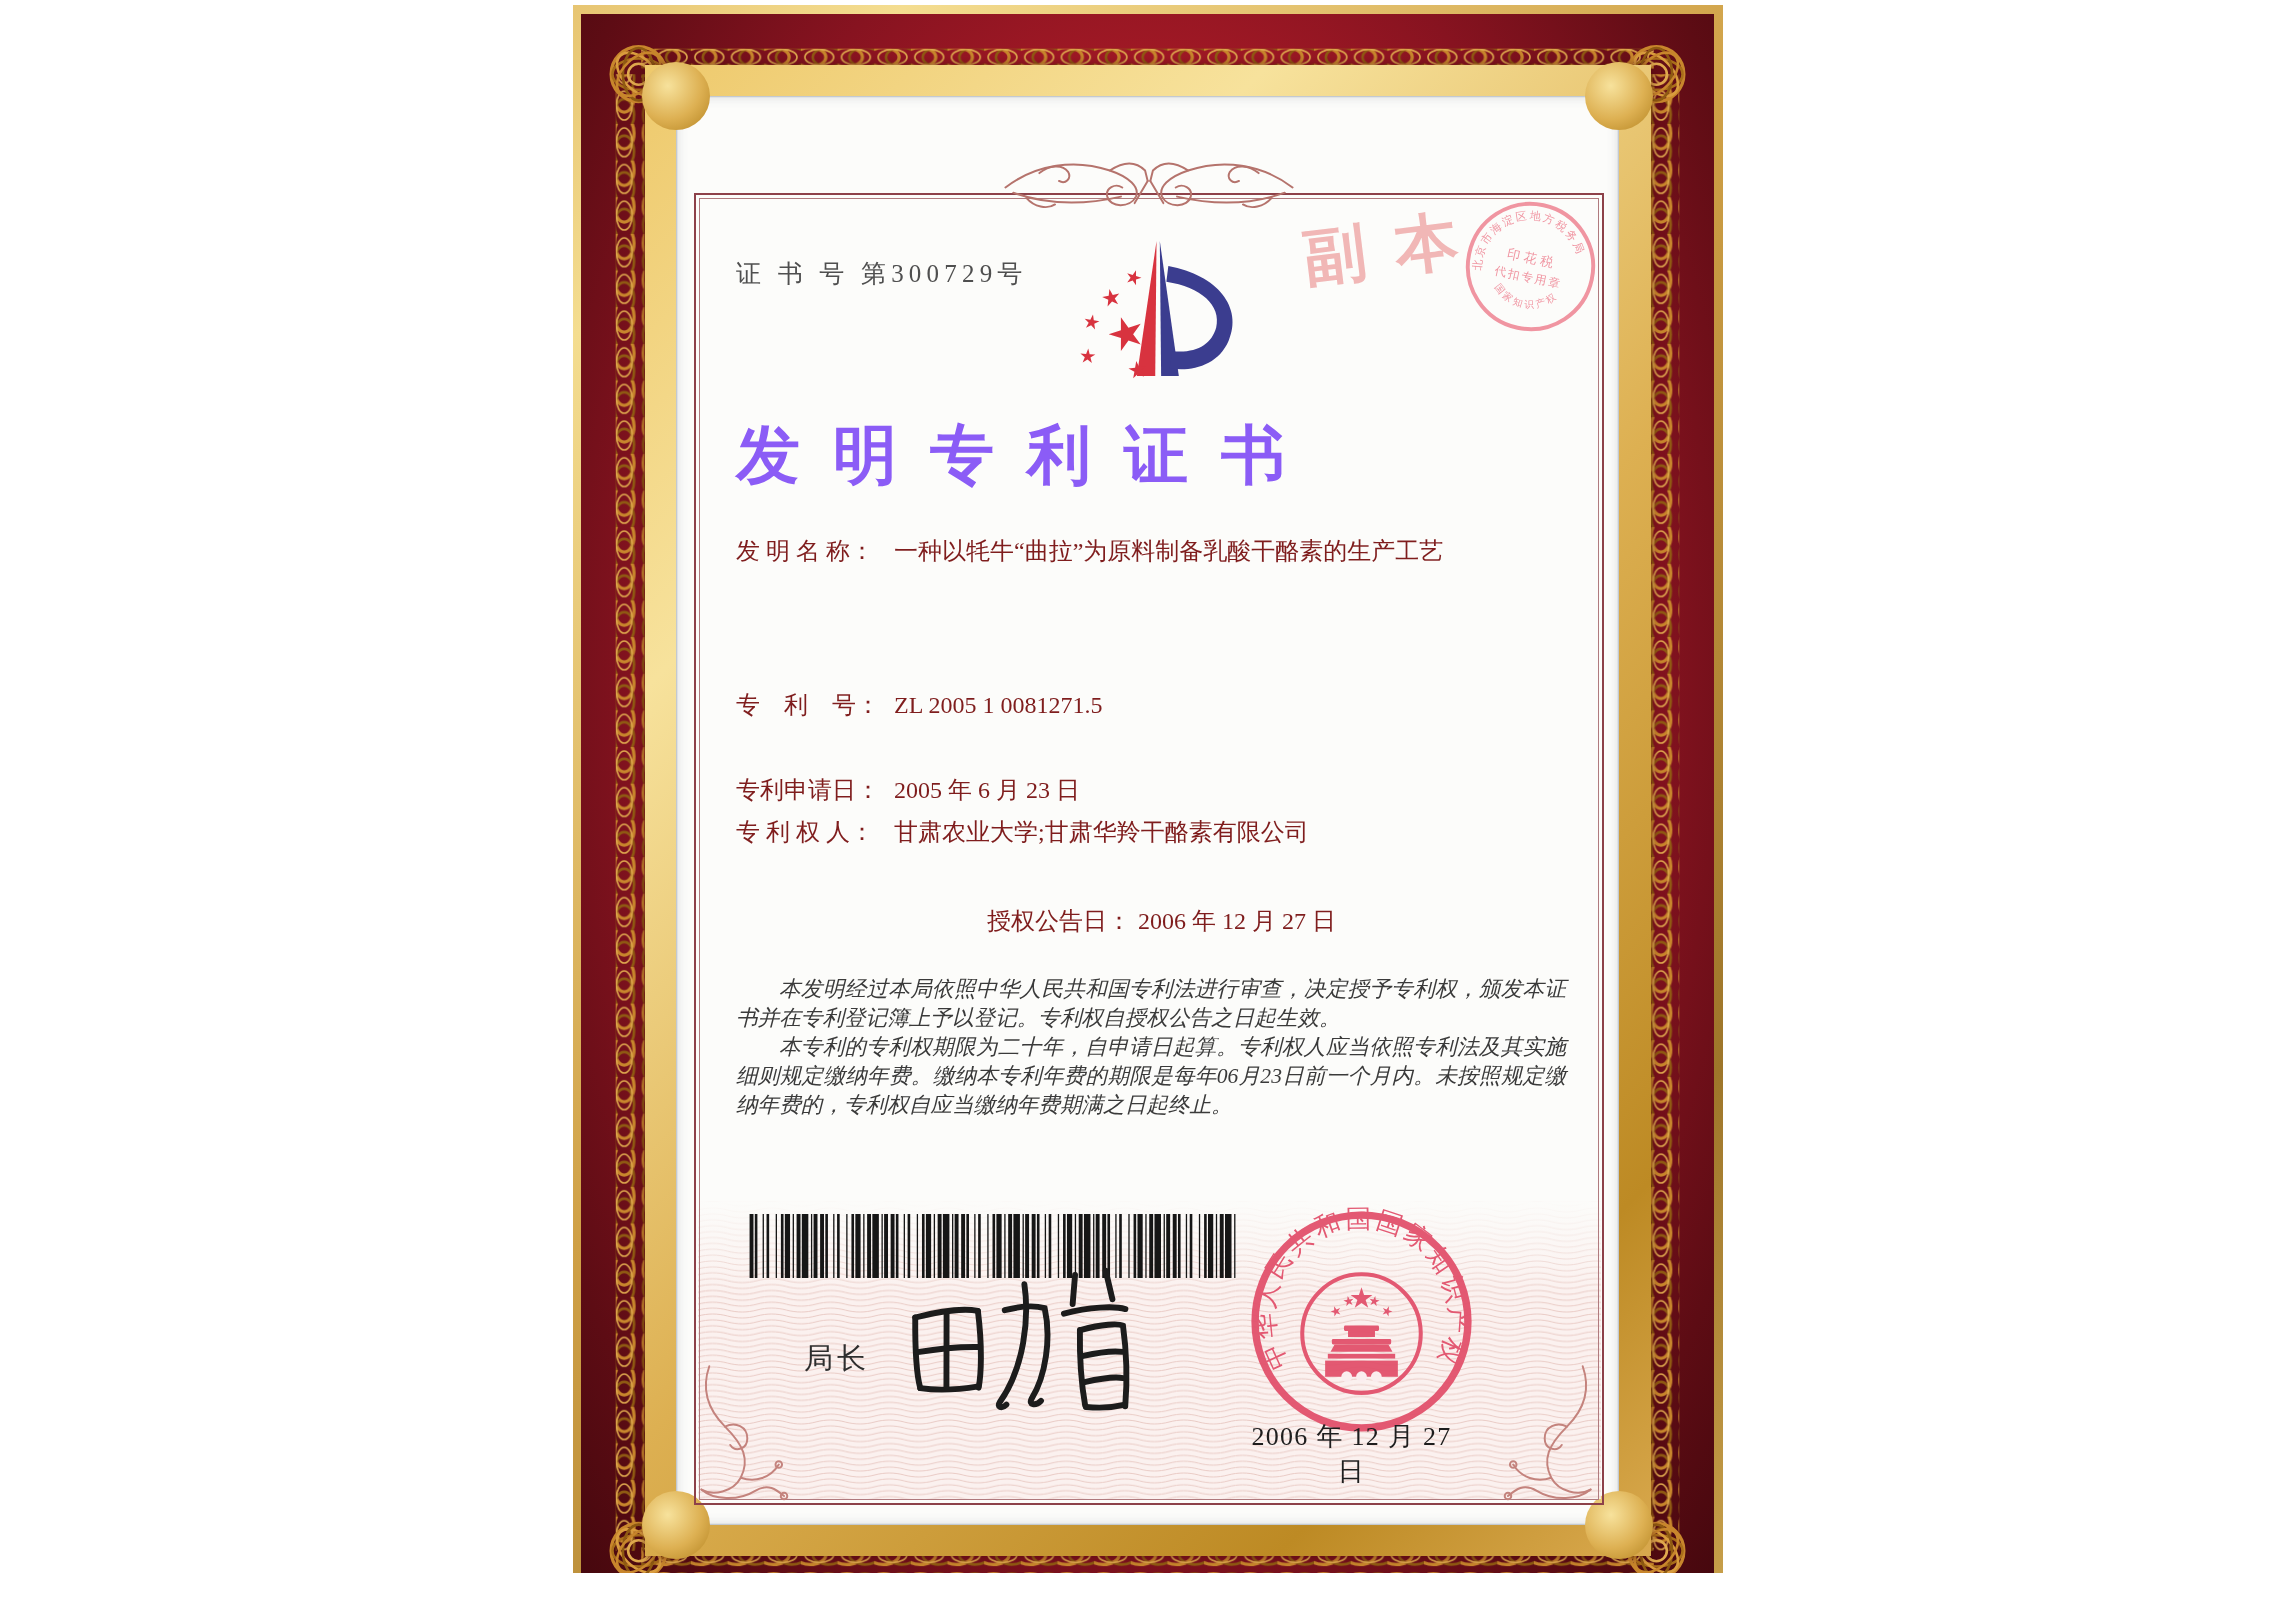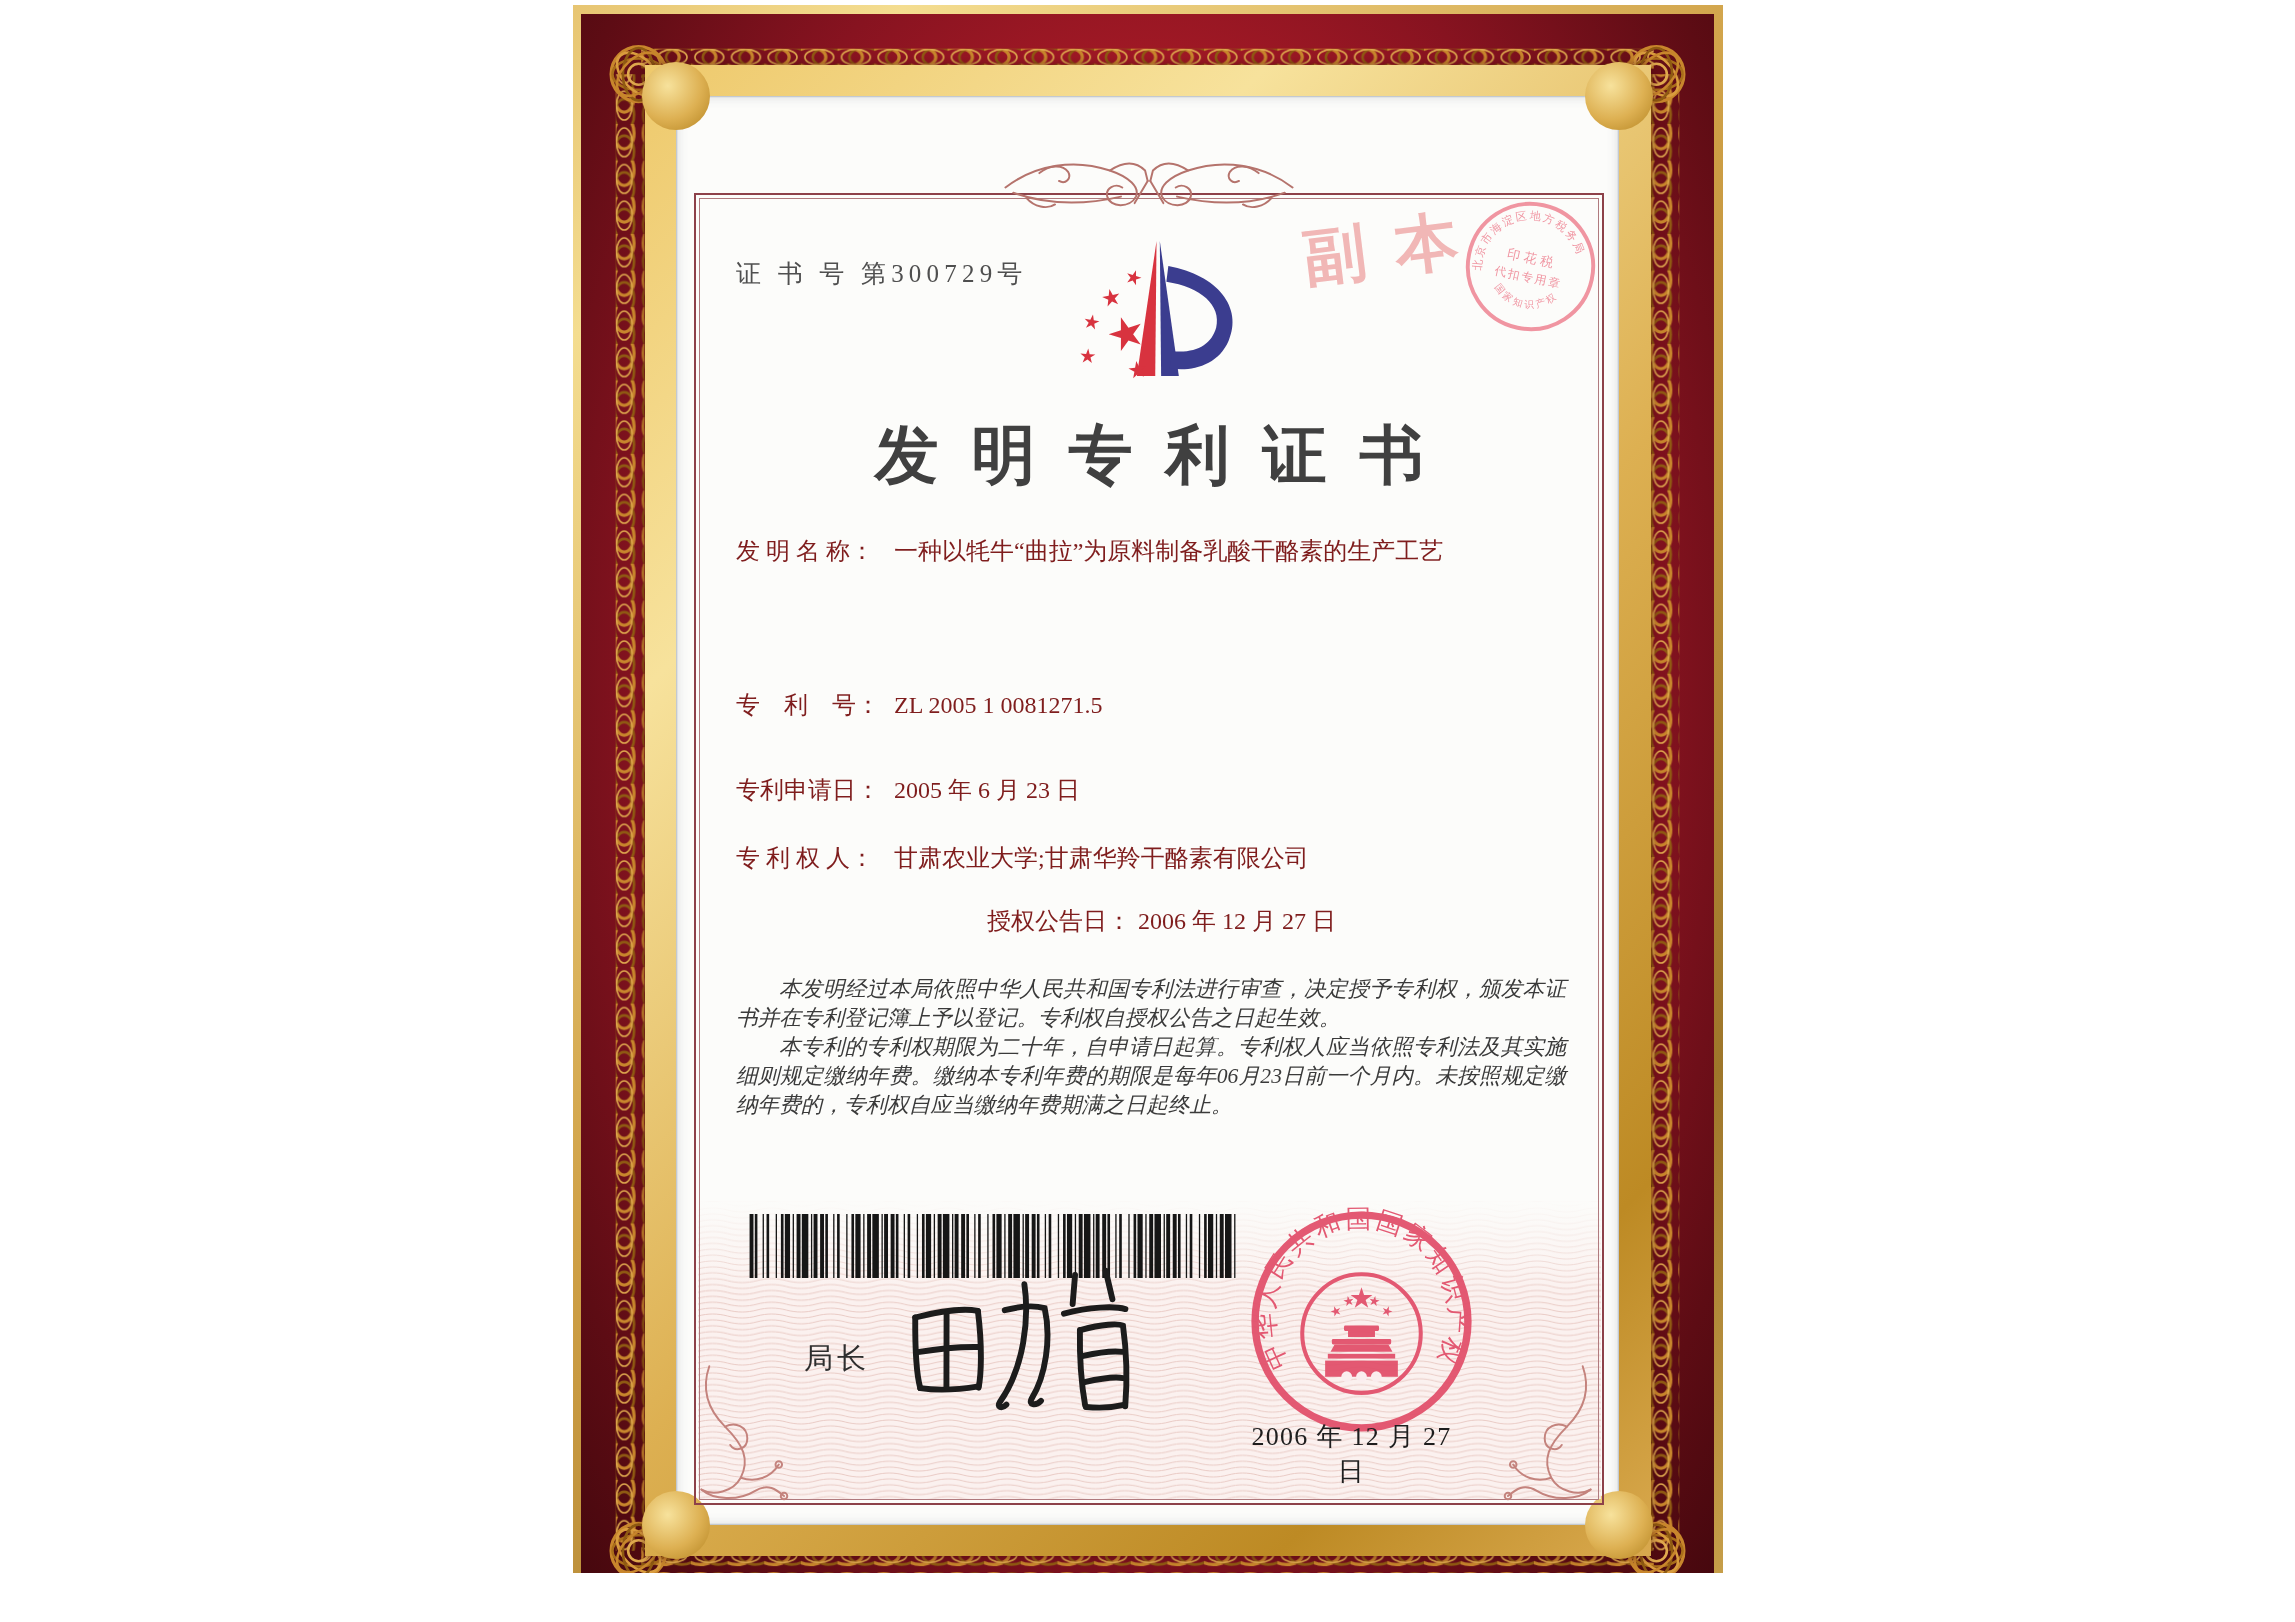--- a/index.html
+++ b/index.html
@@ -20,22 +20,22 @@
   .corner-dot{width:68px;height:68px;border-radius:50%;
     background:radial-gradient(circle at 38% 35%,#f7e29c 0%,#ddb052 55%,#b3821f 100%);}
   
   .inner-border{left:694px;top:193px;width:906px;height:1308px;border:2.6px solid #8d4149;}
   .inner-border::after{content:"";position:absolute;inset:2.6px;border:1.3px solid #b07a7e;}
 
   
   .cert-no{left:736px;top:257px;font-size:25px;letter-spacing:5.2px;color:#4f4f4f;}
   .fuben{left:1303px;top:205px;font-size:63px;letter-spacing:29px;color:rgba(232,126,126,.55);
     transform:rotate(-7deg);font-weight:bold;}
-  .title{left:694px;top:412px;width:911px;text-align:center;font-size:64px;font-weight:bold;
-    color:#404040;letter-spacing:33px;padding-left:32px;box-sizing:border-box;}
+  .title{left:694px;top:412px;width:911px;font-size:64px;font-weight:bold;
+    color:#8b5cf6;letter-spacing:33px;padding-left:42px;box-sizing:border-box;}
   .frow{left:736px;width:844px;font-size:24px;color:#7f1d1d;white-space:nowrap;}
   .frow .fl{display:inline-block;min-width:158px;}
   .body-text{left:736px;top:975px;width:830px;font-size:21.6px;line-height:29px;color:#3a3a3a;text-align:justify;font-style:italic;}
   .body-text p{margin:0;text-indent:43px;}
   .signer-title{left:804px;top:1339px;font-size:29px;color:#2e2e2e;letter-spacing:3.9px;}
   .issue-date{left:1237px;top:1419px;width:229px;text-align:center;font-size:26px;color:#1e1e1e;letter-spacing:1.3px;}
   .page-info{left:694px;top:1471px;width:911px;text-align:center;font-size:20px;color:#3a3a3a;}
 
   .stamp-wrap{transform:rotate(12deg);}
   .seal-wrap{opacity:.94;}
@@ -185,21 +185,21 @@
 
   <div class="abs frow" style="top:535px;">
     <span class="fl">发 明 名 称：</span><span class="fv">一种以牦牛“曲拉”为原料制备乳酸干酪素的生产工艺</span>
   </div>
   <div class="abs frow" style="top:689px;">
     <span class="fl">专　利　号：</span><span class="fv">ZL 2005 1 0081271.5</span>
   </div>
   <div class="abs frow" style="top:766px;margin-top:8px;">
     <span class="fl">专利申请日：</span><span class="fv">2005 年 6 月 23 日</span>
   </div>
-  <div class="abs frow" style="top:842px;">
+  <div class="abs frow" style="top:816px;">
     <span class="fl">专 利 权 人：</span><span class="fv">甘肃农业大学;甘肃华羚干酪素有限公司</span>
   </div>
   <div class="abs frow" style="top:905px;text-align:center;">
     <span class="fl">授权公告日：</span><span class="fv">2006 年 12 月 27 日</span>
   </div>
 
   <div class="abs body-text">
     <p>本发明经过本局依照中华人民共和国专利法进行审查，决定授予专利权，颁发本证书并在专利登记簿上予以登记。专利权自授权公告之日起生效。</p>
     <p>本专利的专利权期限为二十年，自申请日起算。专利权人应当依照专利法及其实施细则规定缴纳年费。缴纳本专利年费的期限是每年06月23日前一个月内。未按照规定缴纳年费的，专利权自应当缴纳年费期满之日起终止。</p>
   </div>

